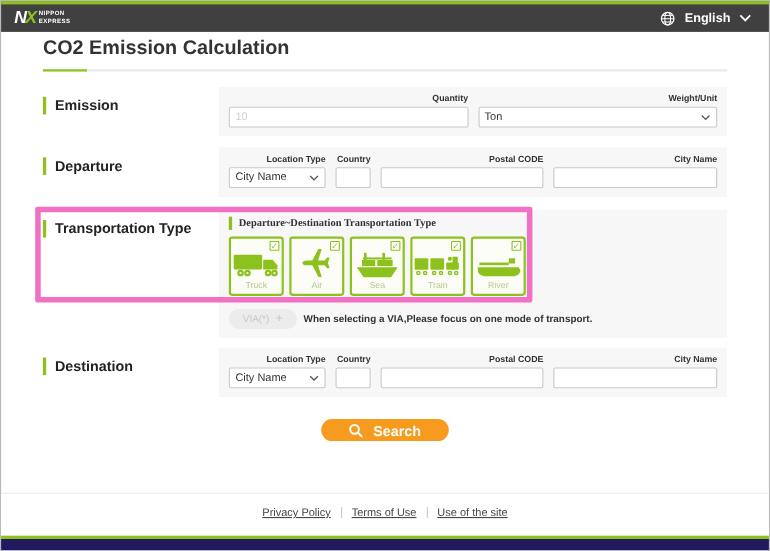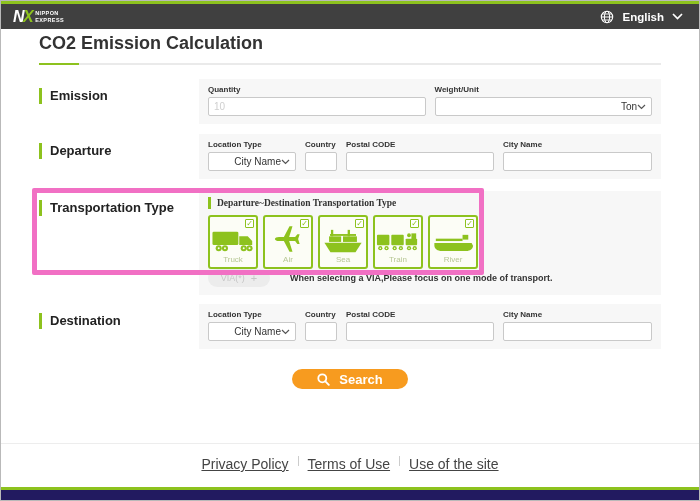--- a/index.html
+++ b/index.html
@@ -29,25 +29,25 @@
 
   .section { display:flex; }
   .sec-head { width:160px; flex-shrink:0; padding-top:9px; }
   .sec-head h2 { font-size:13px; font-weight:bold; color:#222;
                  border-left:3px solid #8dc21e; padding-left:8px; line-height:1.25; }
   .panel { flex:1; background:#f7f7f7; padding:6px 9px 8px; }
 
   .fields { display:flex; gap:9px; }
   .field { display:flex; flex-direction:column; }
   .field label { font-size:8px; font-weight:bold; color:#333; margin-bottom:3px;
-                 white-space:nowrap; }
+                 white-space:nowrap;text-align:right; }
   .tb { height:19px; border:1px solid #c9c9c9; border-radius:2px; background:#fff;
         font-size:10px; padding:0 5px; color:#333; font-family:inherit; width:100%; }
   input.tb::placeholder { color:#cfcfcf; }
-  .select { display:flex; align-items:center; justify-content:flex-end;
+  .select { display:flex; align-items:center; justify-content:space-between;
             cursor:pointer; }
   .grow { flex:1; }
   .w-loc { width:88px; } .w-country { width:32px; } .w-postal { width:148px; }
 
   .mt-freight { margin-top:14px; }
   .mt-dep { margin-top:10px; }
   .mt-trans { margin-top:12px; position:relative; }
   .mt-dest { margin-top:9px; }
 
   
@@ -60,38 +60,38 @@
   .tiles { display:flex; gap:5px; margin-top:6px; }
   .tile { width:50px; height:54px; background:#fcfdf6; border:2px solid #8dc21e;
           border-radius:3px; position:relative; display:flex; flex-direction:column;
           align-items:center; justify-content:flex-end; cursor:pointer; }
   .tile .cb { position:absolute; top:2px; right:2px; width:9px; height:9px;
               border:1px solid #8dc21e; border-radius:1px; background:#fff;
               color:#8dc21e; font-size:8px; line-height:7px; text-align:center; }
   .tile svg { fill:#8dc21e; margin-bottom:1px; }
   .t-label { font-size:8px; color:#b7c795; margin-bottom:3px; }
 
-  .via-row { display:flex; align-items:center; gap:20px; margin-top:0; }
+  .via-row { display:flex; align-items:center; gap:6px; margin-top:12px; }
   .via-btn { width:62px; height:18px; border-radius:9px; background:#ececec;
              color:#c6c6c6; font-size:9px; display:flex; align-items:center;
              justify-content:center; gap:6px; border:none; font-family:inherit; }
   .via-plus { font-size:11px; line-height:1; }
   .via-note { font-size:9px; font-weight:bold; color:#333; }
 
   
   .search-wrap { display:flex; justify-content:center; margin-top:20px; }
   .search-btn { width:116px; height:20px; border-radius:14px; background:#f79b1f;
                 border:none; color:#fff; font-size:13px; font-weight:bold;
                 display:flex; align-items:center; justify-content:center; gap:9px;
                 cursor:pointer; font-family:inherit; }
 
   
   .footer { position:absolute; left:0; right:0; bottom:0; background:#fff; }
   .footer-links { border-top:1px solid #ededed; padding:12px 0 15px; display:flex;
-                  justify-content:center; align-items:flex-start; font-size:14px; }
+                  justify-content:center; align-items:flex-start; font-size:10px; }
   .footer-links a { color:#444; text-decoration:underline; cursor:pointer; }
   .flink-sep { width:1px; height:10px; background:#ccc; margin:0 9px; }
   .footer-green { height:3px; background:#8dc21e; }
   .footer-purple { height:10px; background:#221a60; }
 </style>
 </head>
 <body>
 
 <div class="page">
 

